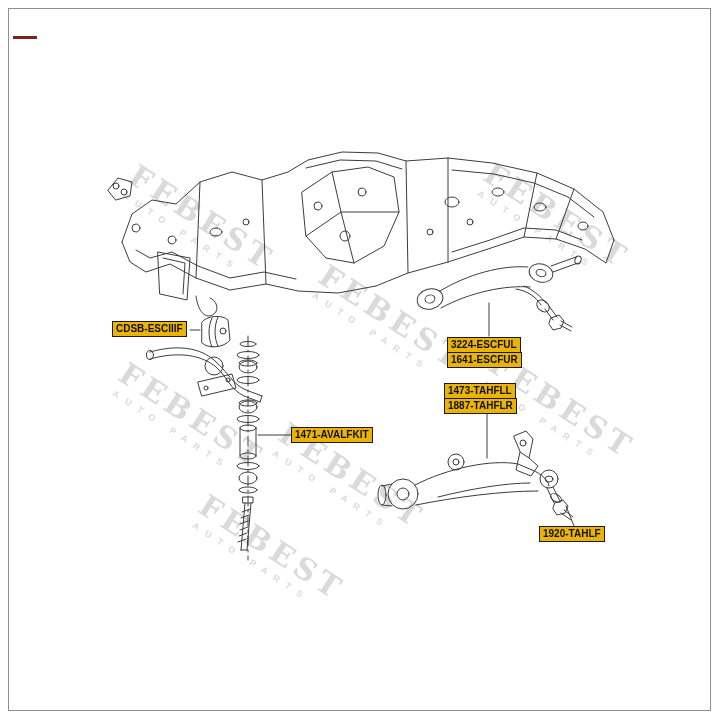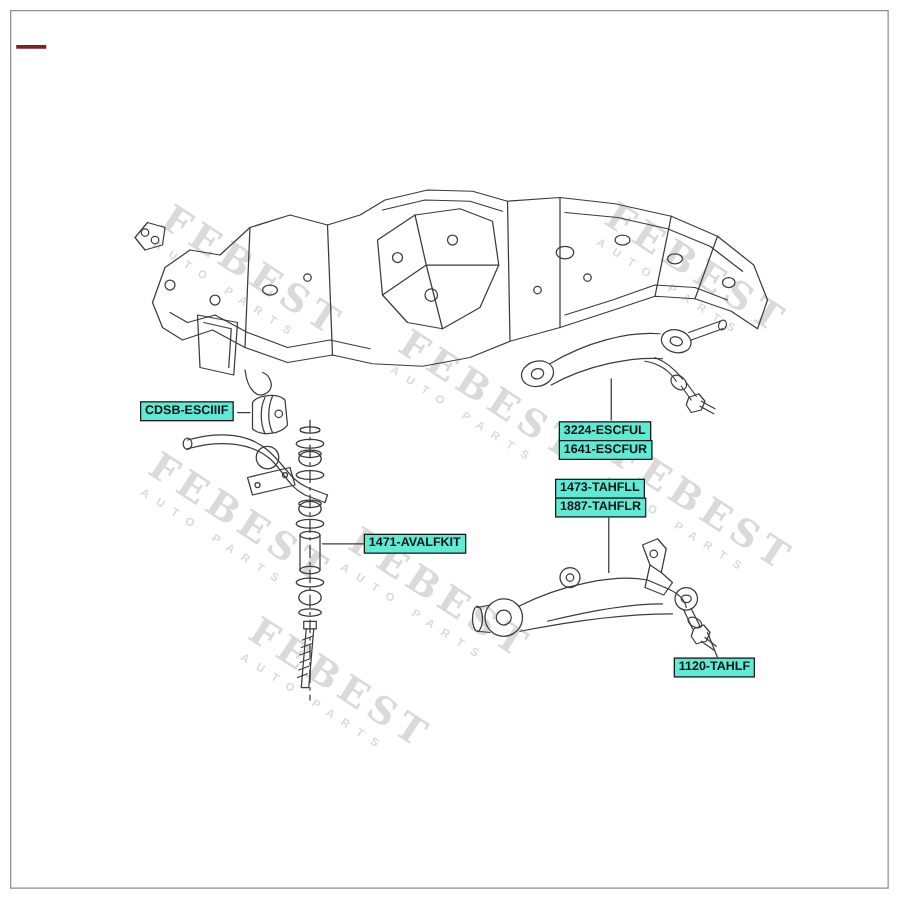--- a/index.html
+++ b/index.html
@@ -26,21 +26,21 @@
     font-family:"DejaVu Serif", serif; font-weight:bold;
     font-size:30px; letter-spacing:5px; line-height:1;
   }
   .wm-tagline {
     font-size:9px; font-weight:bold; letter-spacing:8px;
     padding-left:5px; margin-top:3px;
   }
   svg.art { position:absolute; left:0; top:0; z-index:2; }
   .plabel {
     position:absolute; z-index:3;
-    background:#5eead4; border:1px solid #1a1a1a; color:#111111;
+    background:#eab308; border:1px solid #1a1a1a; color:#111111;
     font-size:10px; font-weight:bold; line-height:14px; padding:0 3px;
     white-space:nowrap;
   }
   .plabel-stack { position:absolute; z-index:3; display:flex; flex-direction:column; align-items:flex-start;text-align:center; }
   .plabel-stack .plabel { position:static; }
   .plabel-stack .plabel + .plabel { margin-top:-1px; }
 </style>
 </head>
 <body>
 
@@ -209,13 +209,13 @@
 <div class="plabel-stack" style="left:447px; top:337px">
   <div class="plabel">3224-ESCFUL</div>
   <div class="plabel">1641-ESCFUR</div>
 </div>
 
 <div class="plabel-stack" style="left:444px; top:383px">
   <div class="plabel">1473-TAHFLL</div>
   <div class="plabel">1887-TAHFLR</div>
 </div>
 
-<div class="plabel" style="left:539px; top:526px">1120-TAHLF</div>
+<div class="plabel" style="left:539px; top:526px">1920-TAHLF</div>
 
 </body></html>

